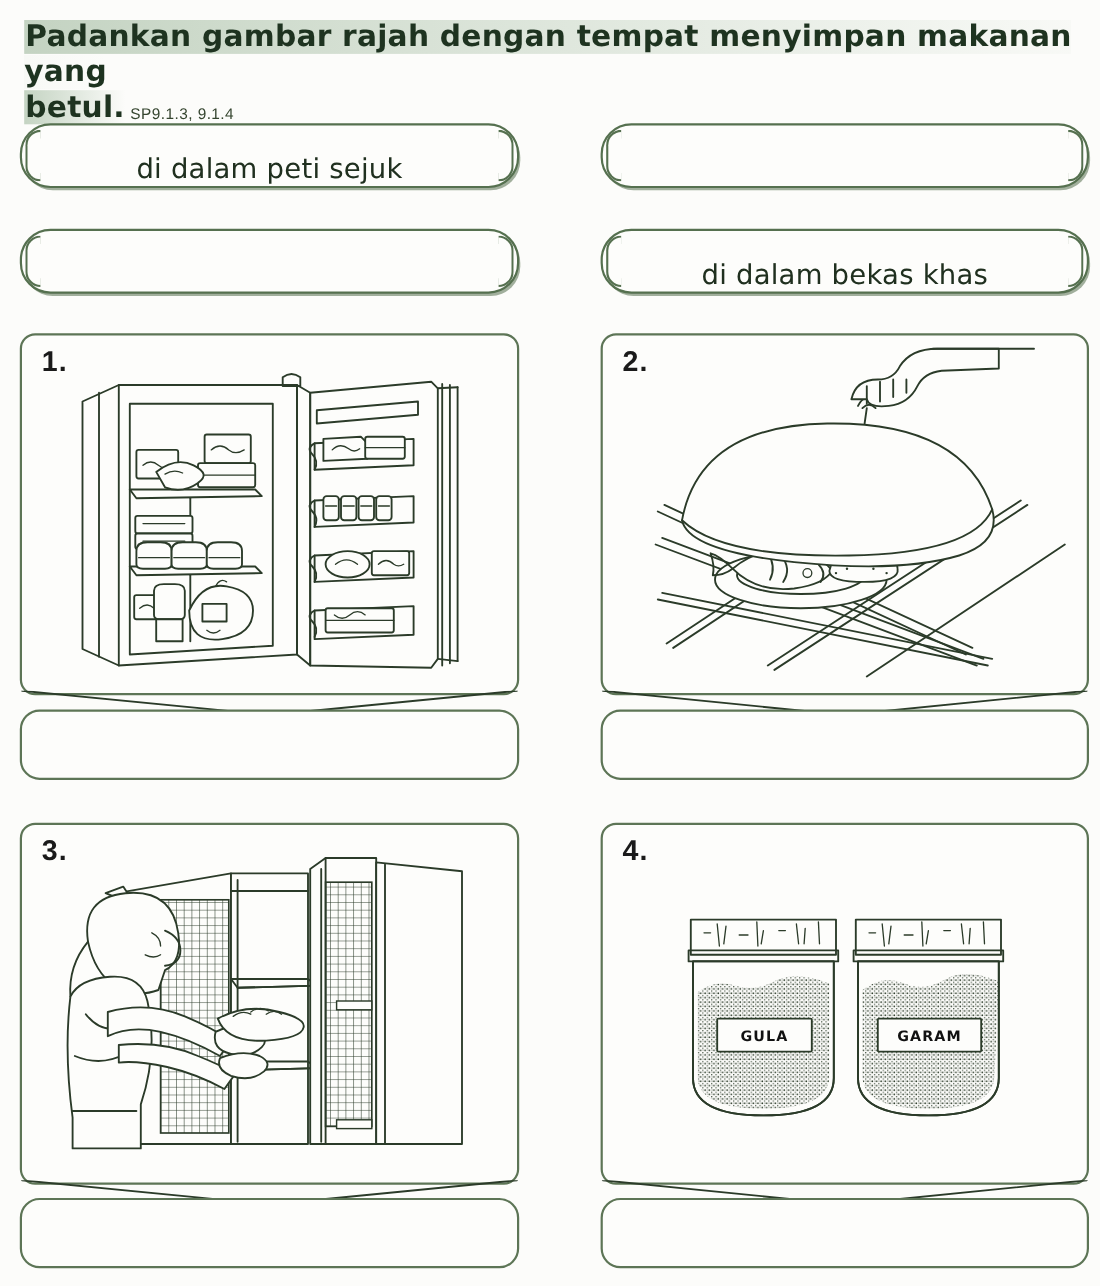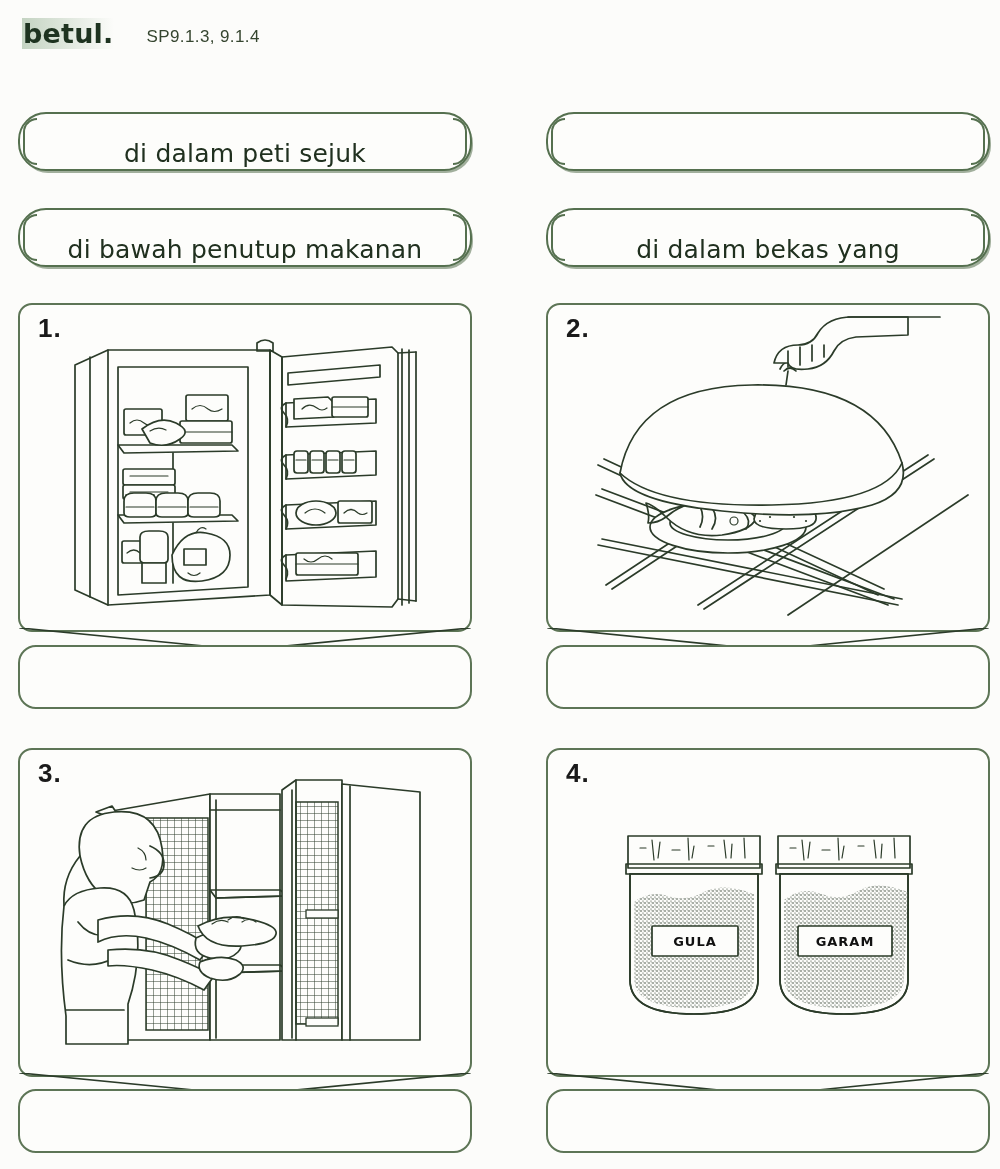--- a/index.html
+++ b/index.html
@@ -21,23 +21,23 @@
     font-weight:bold;
     letter-spacing:.2px;
     line-height:32px;
     color:#1e3320;
     font-family:"DejaVu Sans", sans-serif;
   }
   .title-line .hl{
     background:linear-gradient(to right,rgba(150,178,148,.55),rgba(150,178,148,.0));
     padding:0 1px;
   }
-  #title-row2{display:flex;align-items:flex-end;gap:32px;}
+  #title-row2{display:flex;align-items:flex-end;gap:4px;}
   #sp-code{
-    font-size:17px;font-weight:normal;color:#35452f;
+    font-size:14px;font-weight:normal;color:#35452f;
     letter-spacing:.4px;padding-bottom:3px;
     font-family:"Liberation Sans", sans-serif;
     text-align:center;
   }
 
   
   .pill{
     position:absolute;
     height:55px;
     border:2px solid #55704f;
@@ -109,46 +109,48 @@
   .ln{fill:none;stroke:#2b3b29;stroke-width:1.7;stroke-linejoin:round;stroke-linecap:round;}
   .ln-t{fill:none;stroke:#2b3b29;stroke-width:1.2;stroke-linecap:round;}
   .fillw{fill:#fdfdfb;stroke:#2b3b29;stroke-width:1.7;stroke-linejoin:round;}
   .speck{fill:#2b3b29;}
   .jarlabel{font-family:"DejaVu Sans", sans-serif;font-size:13px;font-weight:bold;fill:#111;letter-spacing:1px;}
 </style>
 </head>
 <body>
 
 <div id="heading">
+  <div class="title-line">
+    <span class="hl">Padankan gambar rajah dengan tempat menyimpan makanan yang</span>
+  </div>
   <div id="title-row2">
     <div class="title-line">
       <span class="hl">betul.</span>
     </div>
     <div id="sp-code">SP9.1.3, 9.1.4</div>
   </div>
 </div>
 
 <div class="pill" id="pill-0">
   <span class="bracket l"></span>
   <span class="bracket r"></span>
   <span class="pill-label">di dalam peti sejuk</span>
 </div>
 <div class="pill" id="pill-1">
   <span class="bracket l"></span>
   <span class="bracket r"></span>
 </div>
 <div class="pill" id="pill-2">
   <span class="bracket l"></span>
   <span class="bracket r"></span>
-  <span class="pill-label">di bawah penutup makanan</span>
 </div>
 <div class="pill" id="pill-3">
   <span class="bracket l"></span>
   <span class="bracket r"></span>
-  <span class="pill-label">di dalam bekas yang</span>
+  <span class="pill-label">di dalam bekas khas</span>
 </div>
 
 <div class="panel" id="panel-0">
   <div class="panel-num">1.</div>
   <div class="art">
     <svg viewBox="0 0 450 325" width="450" height="325" aria-hidden="true">
 
       <path class="ln" d="M55 60 L88 45 L250 45 L250 290 L88 300 L55 285 Z"></path>
       <path class="ln" d="M88 45 L88 300"></path>
       <path class="ln" d="M70 52 L70 292"></path>

